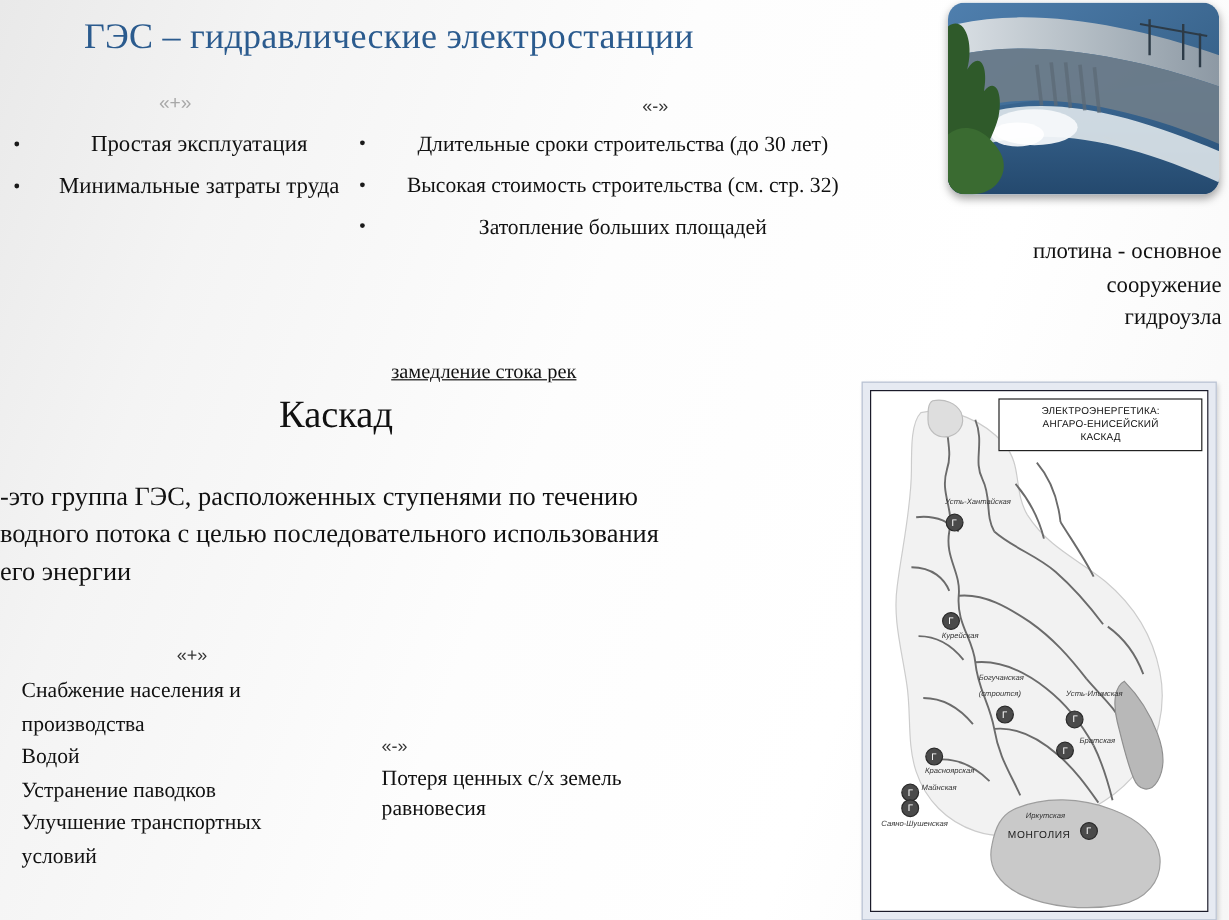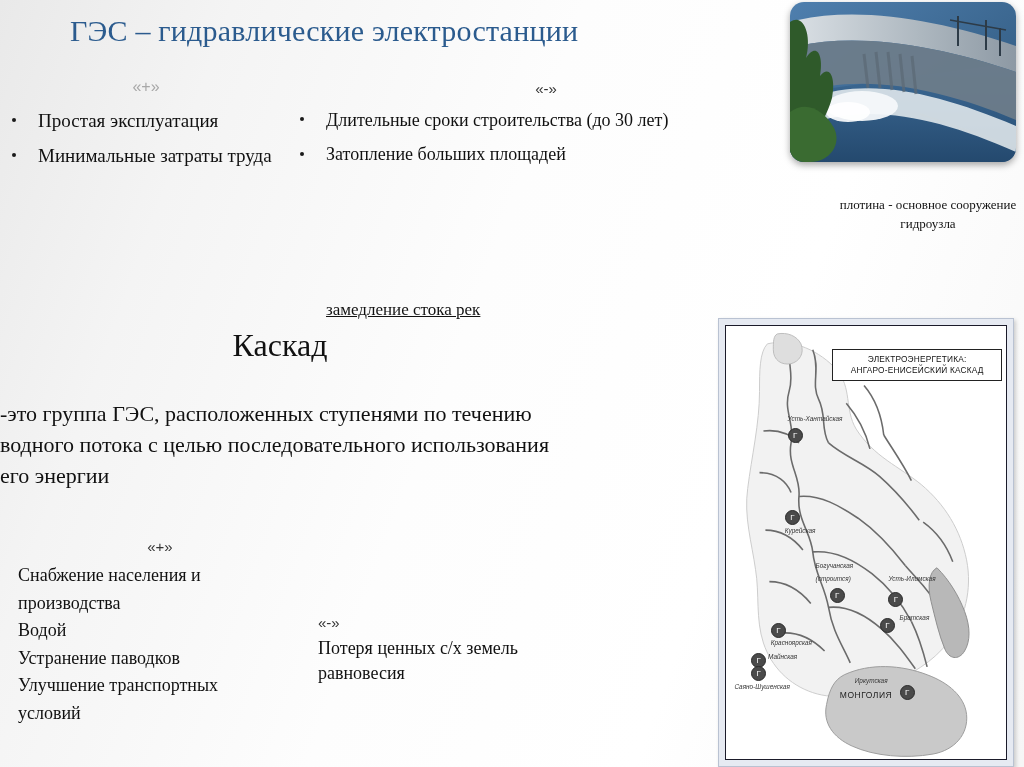--- a/index.html
+++ b/index.html
@@ -25,21 +25,21 @@
   .hdr-plus-top{
     position:absolute;left:116px;top:78px;width:60px;text-align:center;
     font-size:16px;color:#a8a8a8;font-family:"Liberation Sans","DejaVu Sans",sans-serif;
   }
   .hdr-minus-top{
     position:absolute;left:516px;top:80px;width:60px;text-align:center;
     font-size:15px;color:#333;font-family:"Liberation Sans","DejaVu Sans",sans-serif;
   }
 
   
-  ul.blist{list-style:none;margin:0;padding:0;}
+  ul.blist{list-style:none;margin:0;padding:0;text-align:center;}
   ul.blist li{
     position:relative;padding-left:34px;margin:0 0 10px 0;
   }
   ul.blist li .bdot{
     position:absolute;left:8px;top:.52em;width:4px;height:4px;border-radius:50%;
     background:#1a1a1a;
   }
 
   .col-left{
     position:absolute;left:4px;top:108px;width:290px;
@@ -59,22 +59,22 @@
 
   
   .photo-wrap{
     position:absolute;left:790px;top:2px;width:226px;height:160px;
     border-radius:14px;overflow:hidden;
     box-shadow:0 3px 7px rgba(0,0,0,.35);
   }
   .photo-wrap svg{display:block;width:100%;height:100%;}
 
   .photo-caption{
-    position:absolute;left:838px;top:196px;width:180px;text-align:center;
-    font-size:13px;line-height:1.45;
+    position:absolute;left:838px;top:196px;width:180px;text-align:right;
+    font-size:19px;line-height:1.45;
   }
 
   
   .kaskad{
     position:absolute;left:0px;top:327px;width:560px;text-align:center;
     font-size:32px;
   }
   .kaskad-def{
     position:absolute;left:0px;top:398px;width:580px;text-align:left;
     font-size:22px;line-height:1.42;
@@ -106,25 +106,25 @@
     border:1px solid #b9c2d2;
     box-shadow:2px 2px 4px rgba(0,0,0,.18);
     padding:6px;box-sizing:border-box;
   }
   .map-inner{
     width:100%;height:100%;background:#ffffff;border:1.5px solid #1b1b2a;
     position:relative;overflow:hidden;box-sizing:border-box;
   }
   .map-inner svg{display:block;width:100%;height:100%;}
   .map-legend{
-    position:absolute;left:38%;top:23px;right:4px;
+    position:absolute;left:38%;top:6px;right:4px;
     border:1px solid #222;background:#fff;
     font-family:"Liberation Sans","DejaVu Sans",sans-serif;
     font-size:8.3px;line-height:1.35;text-align:center;color:#111;
-    padding:4px 2px;letter-spacing:.2px;
+    padding:4px 20px;letter-spacing:.2px;
   }
   .st-label{
     position:absolute;font-family:"Liberation Sans","DejaVu Sans",sans-serif;
     font-size:6.4px;color:#333;font-style:italic;white-space:nowrap;
   }
   .st-dot{
     position:absolute;width:13px;height:13px;border-radius:50%;
     background:#4a4a4a;border:1px solid #2a2a2a;
     color:#fff;font-family:"Liberation Sans","DejaVu Sans",sans-serif;
     font-size:8px;line-height:13px;text-align:center;
@@ -145,20 +145,21 @@
   <div class="hdr-plus-top">«+»</div>
   <div class="hdr-minus-top">«-»</div>
 
   <ul class="blist col-left">
     <li><span class="bdot"></span><span>Простая эксплуатация</span></li>
     <li><span class="bdot"></span><span>Минимальные затраты труда</span></li>
   </ul>
 
   <ul class="blist col-right">
     <li><span class="bdot"></span><span>Длительные сроки строительства (до 30 лет)</span></li>
+    <li><span class="bdot"></span><span>Высокая стоимость строительства (см. стр. 32)</span></li>
     <li><span class="bdot"></span><span>Затопление больших площадей</span></li>
   </ul>
   <div class="tail-line">замедление стока рек</div>
 
   <div class="photo-wrap">
     <svg viewBox="0 0 226 160" preserveAspectRatio="none" aria-hidden="true">
       <defs>
         <linearGradient id="sky" x1="0" y1="0" x2="1" y2="1">
           <stop offset="0%" stop-color="#4f7fae"></stop>
             <stop offset="100%" stop-color="#2c5478"></stop>

